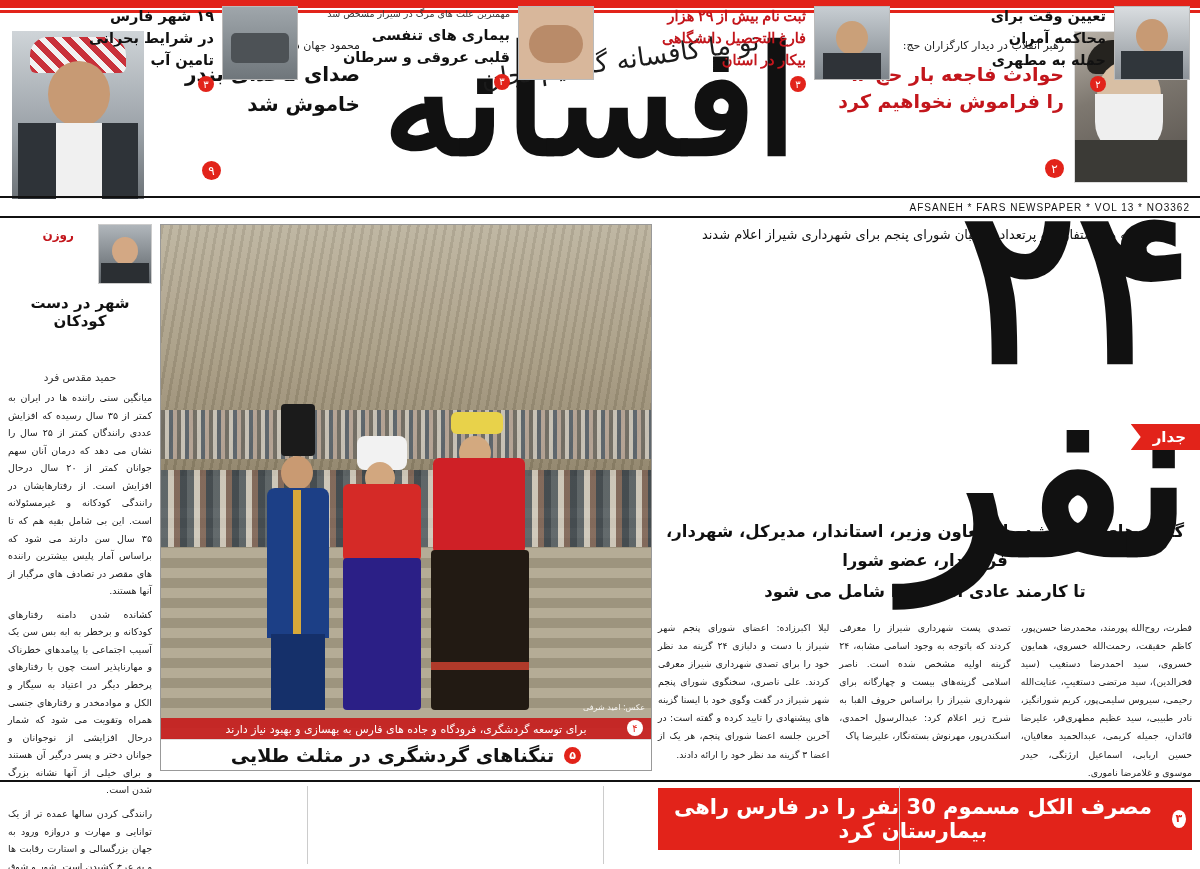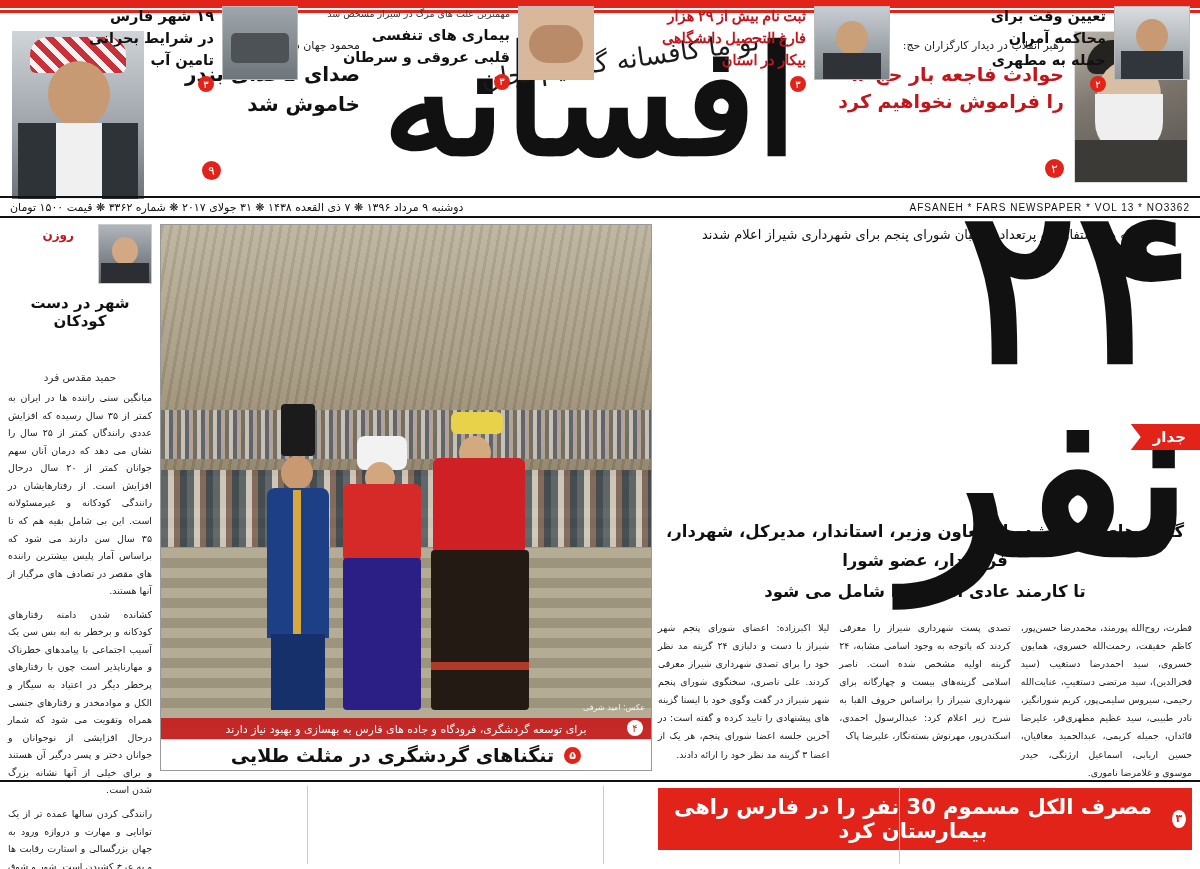--- a/index.html
+++ b/index.html
@@ -277,21 +277,20 @@
         <div class="kicker">محمود جهان درگذشت</div>
         <h2>صدای ناخدای بندر</h2>
         <h2>خاموش شد</h2>
       </div>
       <div class="pg">۹</div>
     </div>
   </div>
 
   <div class="folio">
     <span class="en">AFSANEH * FARS NEWSPAPER * VOL 13 * NO3362</span>
-    <span>دوشنبه ۹ مرداد ۱۳۹۶ ❋ ۷ ذی القعده ۱۴۳۸ ❋ ۳۱ جولای ۲۰۱۷ ❋ شماره ۳۳۶۲ ❋ قیمت ۱۵۰۰ تومان</span>
   </div>
 
   <div class="body">
 
     <div class="colL">
       <div class="rowtop">
         <div class="thumb">
           <div class="f"></div>
           <div class="b"></div>
         </div>

